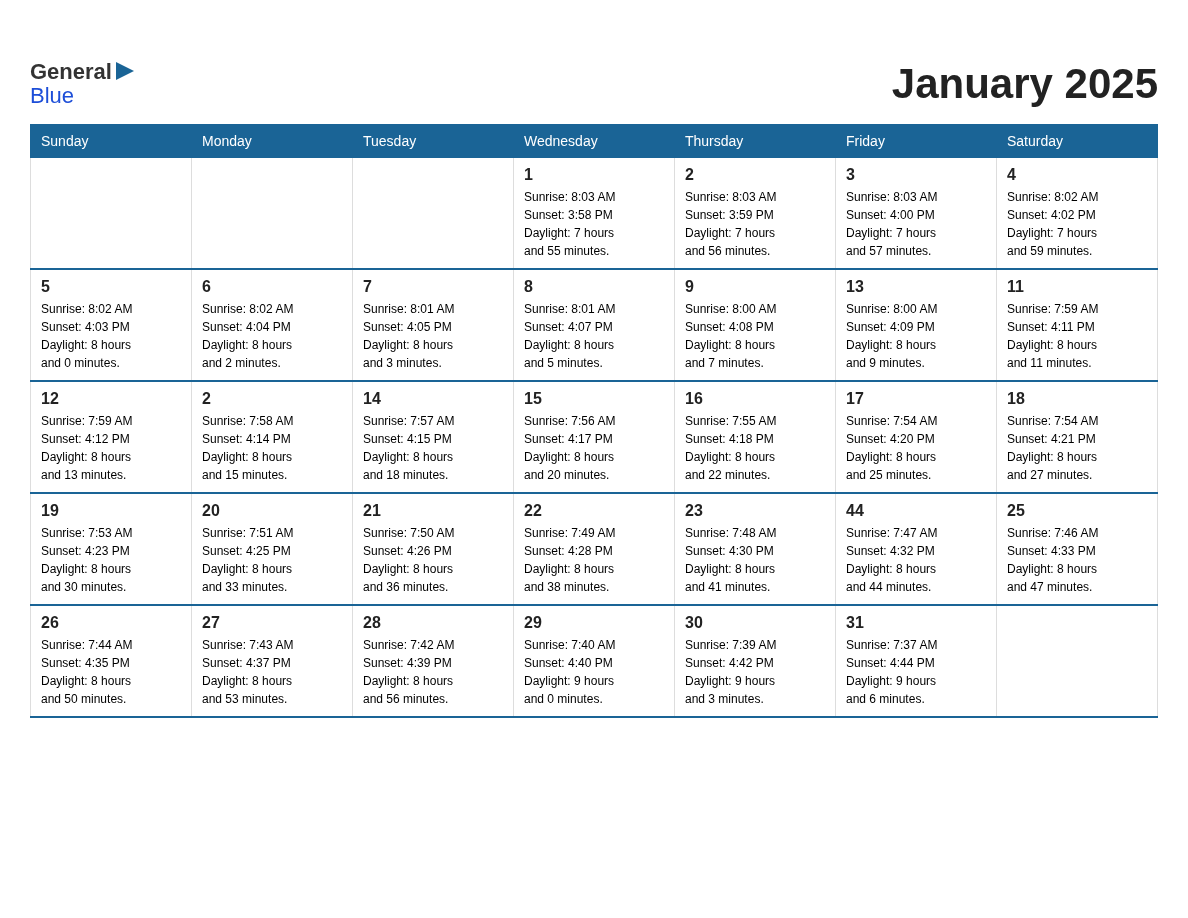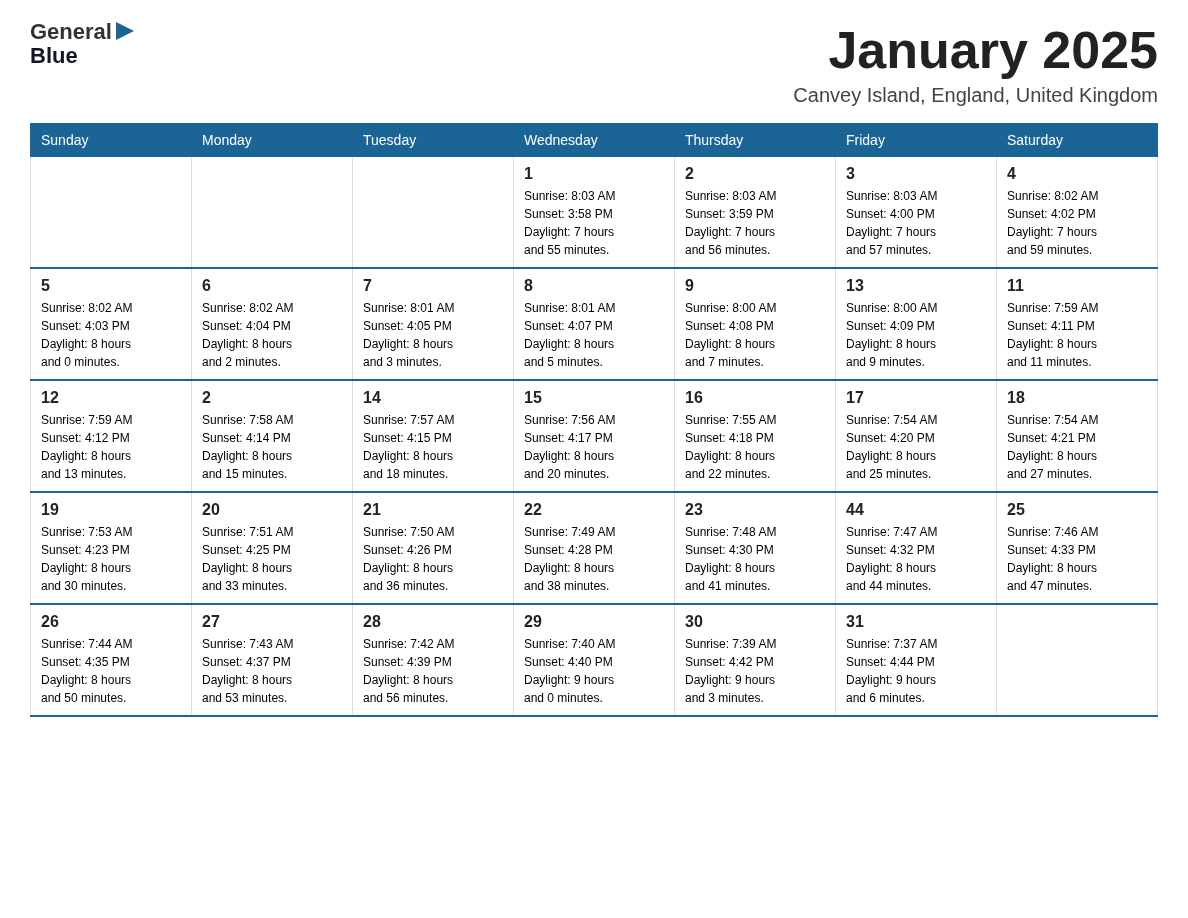--- a/index.html
+++ b/index.html
@@ -8,41 +8,42 @@
       background: #fff;
       padding: 20px 30px;
       width: 1188px;
       min-height: 918px;
     }
     .header {
       display: flex;
       justify-content: space-between;
       align-items: flex-start;
       margin-bottom: 10px;
+      margin-top: 40px;
     }
     .logo {
       display: flex;
       align-items: center;
       gap: 4px;
     }
     .logo-text-general {
       font-size: 22px;
       font-weight: bold;
       color: #333;
     }
     .logo-text-blue {
       font-size: 22px;
-      font-weight: bold;
-      color: #0f172a;
+      font-weight: normal;
+      color: #1d4ed8;
     }
     .title-block {
       text-align: right;
     }
     .main-title {
-      font-size: 52px;
+      font-size: 42px;
       font-weight: bold;
       color: #222;
     }
     .subtitle {
       font-size: 20px;
       color: #444;
       margin-top: 4px;
     }
     table {
       width: 100%;
@@ -100,21 +101,20 @@
           <svg width="18" height="18" viewBox="0 0 18 18">
             <polygon points="0,0 18,9 0,18" fill="#1a6496"></polygon>
           </svg>
         </div>
       </div>
       <span class="logo-text-blue">Blue</span>
     </div>
   </div>
   <div class="title-block">
     <div class="main-title">January 2025</div>
-    <div class="subtitle">Canvey Island, England, United Kingdom</div>
   </div>
 </div>
 
 <table>
   <thead>
     <tr>
 
     <th>Sunday</th>
         <th>Monday</th>
         <th>Tuesday</th>

